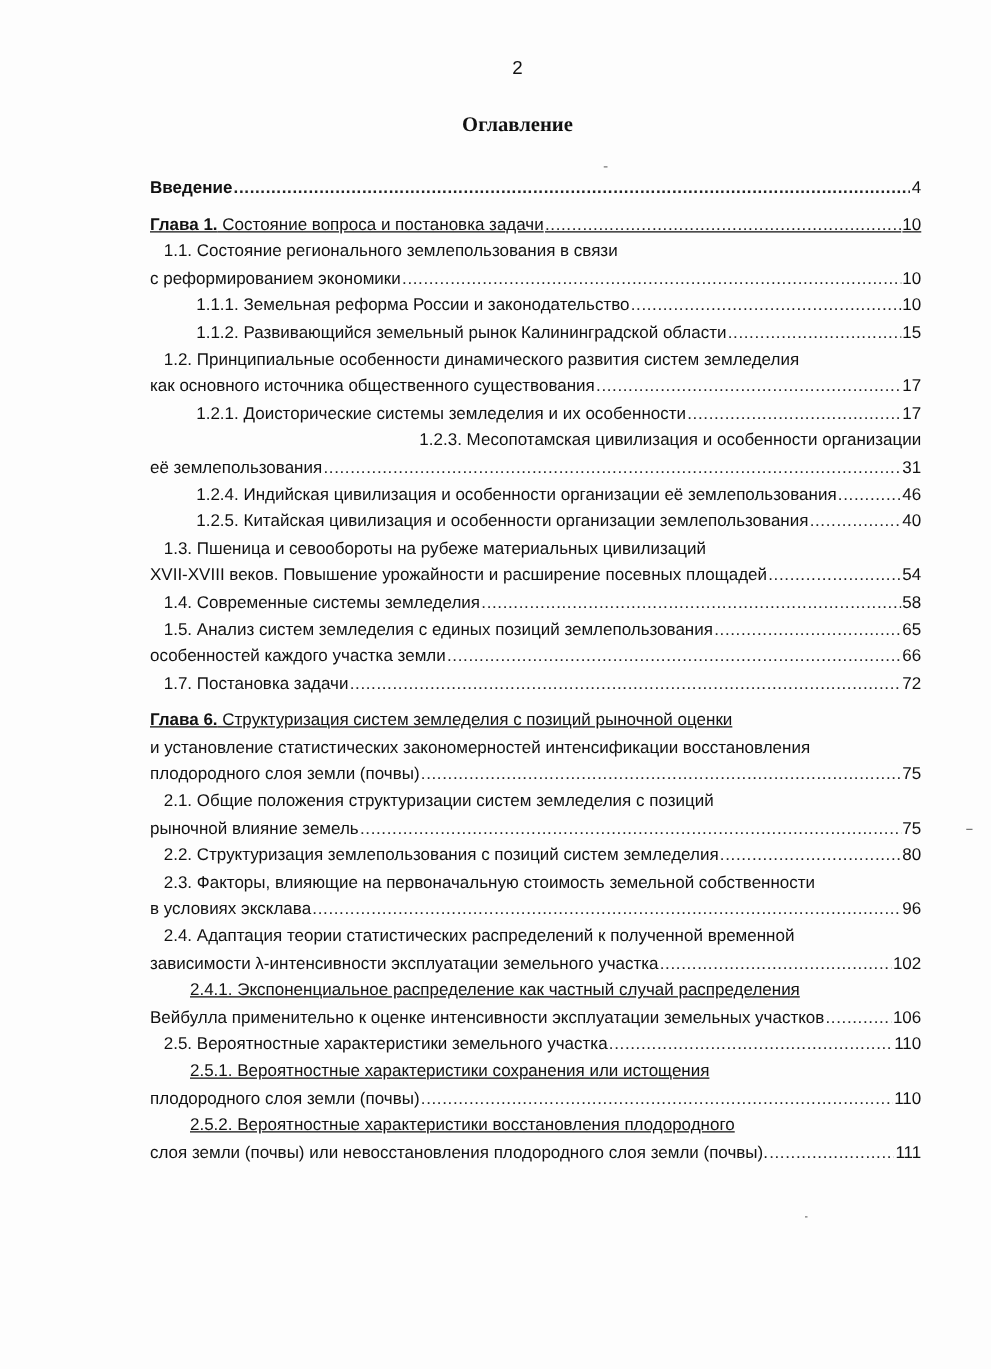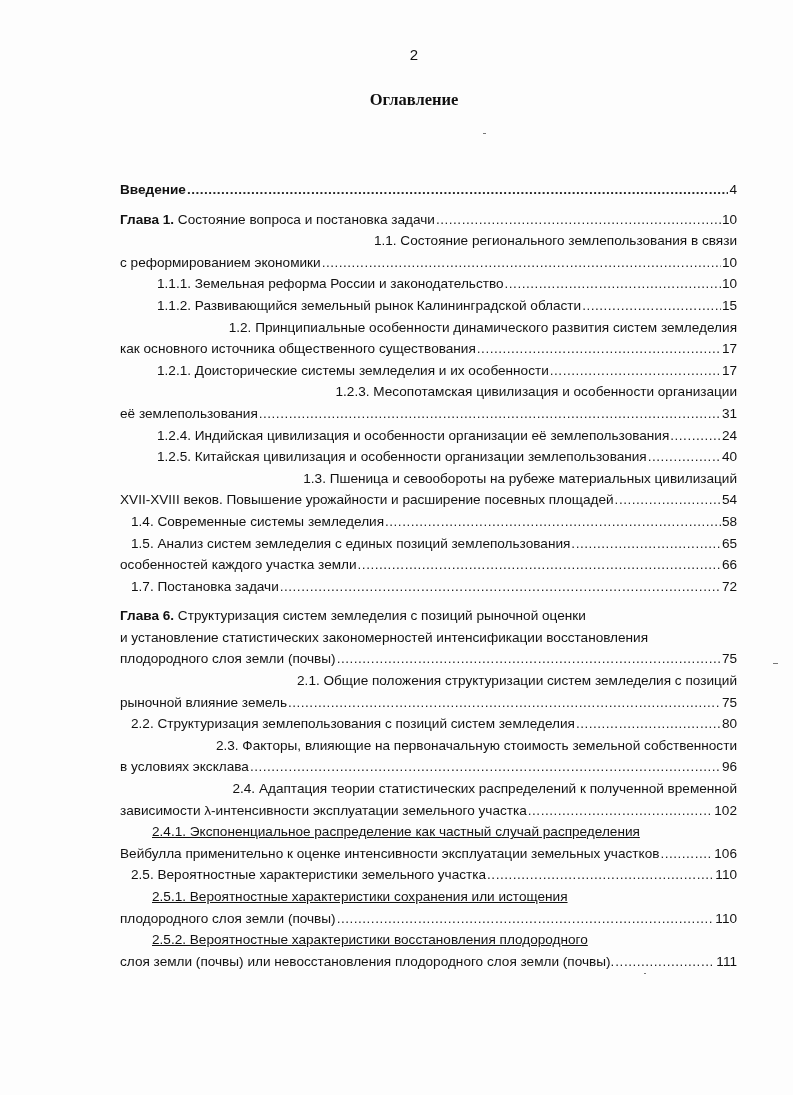--- a/index.html
+++ b/index.html
@@ -8,23 +8,23 @@
   .page-num { position: absolute; top: 46px; left: 0; width: 828px; text-align: center;
               font-size: 15px; }
   .title { position: absolute; top: 90px; left: 0; width: 828px; text-align: center;
            font-family: "Liberation Serif", serif; font-weight: bold; font-size: 16.5px; }
   .toc { position: absolute; top: 139px; left: 120px; width: 617px; font-size: 13.6px; }
   .line { display: flex; align-items: baseline; height: 21.6px; line-height: 21.6px; white-space: nowrap; }
   .line .txt { flex: 0 0 auto; }
   .line .dots { flex: 1 1 auto; overflow: hidden; margin: 0 1px; letter-spacing: 0.5px; color: #222; }
   .line .dots::before { content: "........................................................................................................................................................................................................................................................"; }
   .line .pg { flex: 0 0 auto; text-align: right; }
-  .bold { font-weight: bold; margin-top: 40px; }
-  .gap { margin-top: 8px; }
-  .i1 { padding-left: 11px; justify-content: flex-end; }
+  .bold { font-weight: bold; }
+  .gap { margin-top: 8px; text-decoration: underline; }
+  .i1 { padding-left: 11px; }
   .i2 { padding-left: 37px; justify-content: flex-end; }
   .i3 { padding-left: 32px; text-decoration: underline; }
   .mark { position: absolute; width: 3px; height: 1px; background: #777; }
 </style>
 </head>
 <body>
 
 <div class="page-num">2</div>
 <div class="title">Оглавление</div>
 
@@ -77,21 +77,21 @@
     <span class="txt">1.2.3. Месопотамская цивилизация и особенности организации</span>
   </div>
   <div class="line">
     <span class="txt">её землепользования</span>
     <span class="dots"></span>
     <span class="pg">31</span>
   </div>
   <div class="line i2">
     <span class="txt">1.2.4. Индийская цивилизация и особенности организации её землепользования</span>
     <span class="dots"></span>
-    <span class="pg">24</span>
+    <span class="pg">46</span>
   </div>
   <div class="line i2">
     <span class="txt">1.2.5. Китайская цивилизация и особенности организации землепользования</span>
     <span class="dots"></span>
     <span class="pg">40</span>
   </div>
   <div class="line i1">
     <span class="txt">1.3. Пшеница и севообороты на рубеже материальных цивилизаций</span>
   </div>
   <div class="line">

